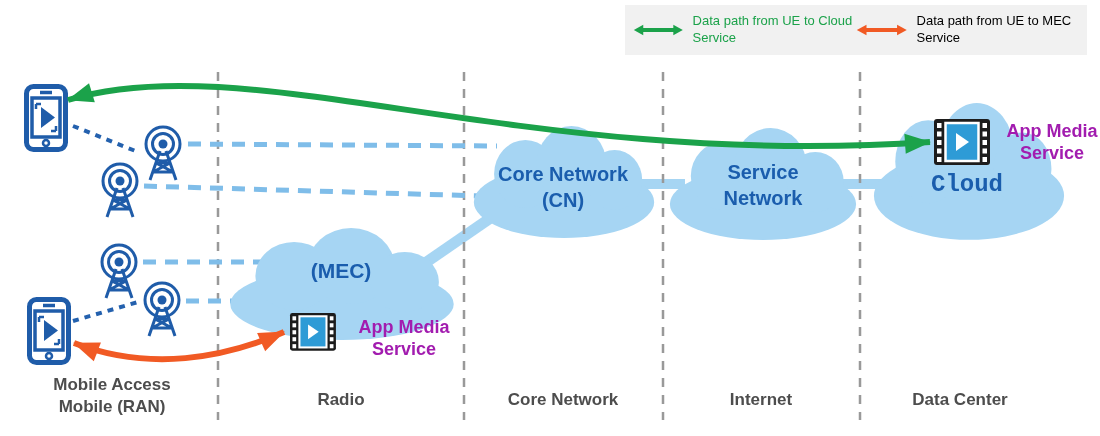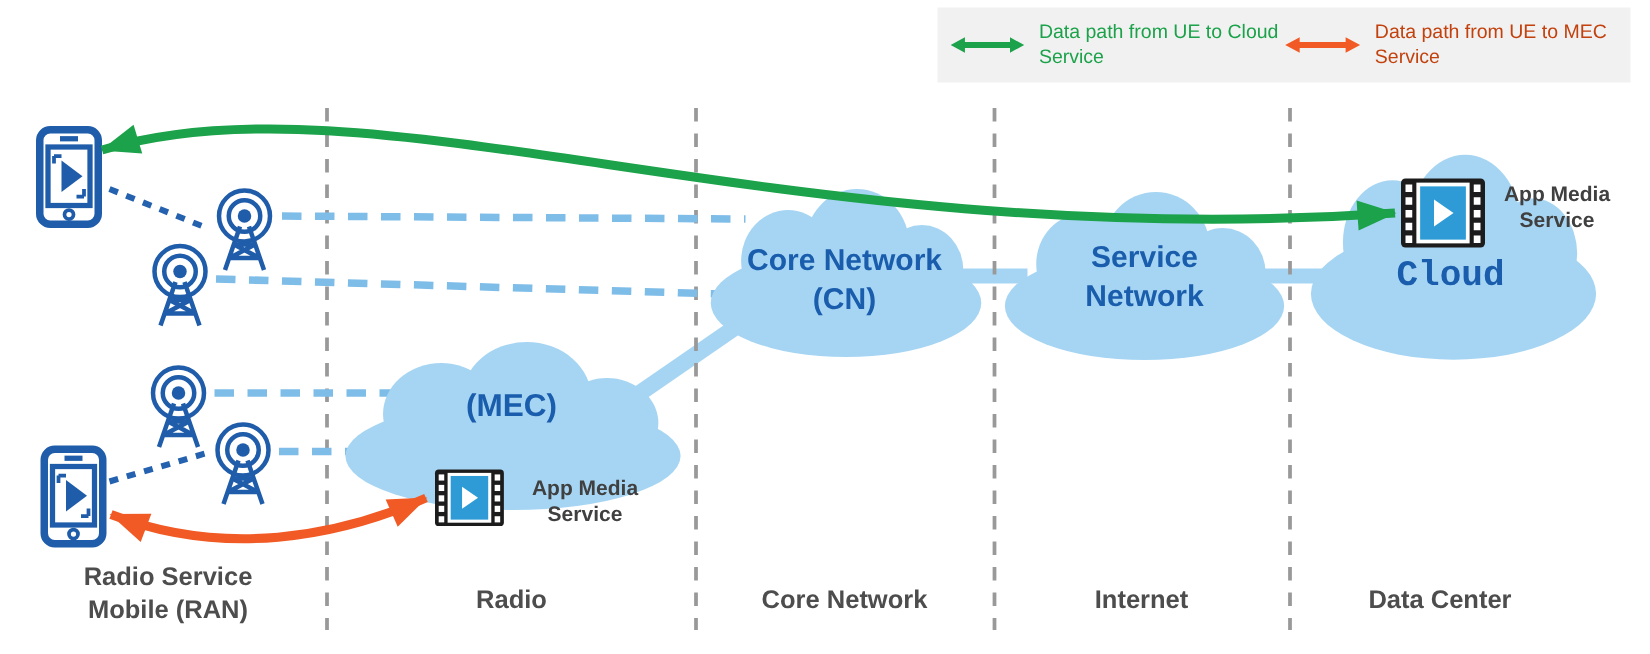--- a/index.html
+++ b/index.html
@@ -5,27 +5,27 @@
   html,body{margin:0;padding:0;background:#fff;}
   .stage{position:relative;width:1100px;height:436px;background:#ffffff;
          font-family:"Liberation Sans",sans-serif;overflow:hidden;}
   .stage svg.canvas{position:absolute;left:0;top:0;}
   .lbl{position:absolute;text-align:center;}
   .lbl span{display:block;}
   .cloud-label{color:#1A5DAD;font-weight:bold;font-size:20px;line-height:1.3;}
   .cloud-label.big{font-size:24px;}
   .cloud-label.mec{font-size:21px;}
   .zone-label{color:#4D4D4D;font-weight:bold;font-size:17px;line-height:1.3;}
-  .service-label{color:#404040;font-weight:bold;font-size:14px;line-height:1.2;}
+  .service-label{color:#a21caf;font-weight:bold;font-size:18px;line-height:1.2;margin-left:14px;}
   .legend{position:absolute;left:625px;top:5px;width:462px;height:50px;background:#F1F1F1;
           display:flex;box-sizing:border-box;padding:0 8px;}
   .legend-item{display:flex;align-items:center;gap:9px;flex:1;}
   .legend-text{font-size:13px;line-height:1.28;font-weight:normal;}
   .green-text{color:#1BA24A;}
-  .orange-text{color:#c2410c;}
+  .orange-text{color:#000000;}
 </style>
 </head>
 <body>
 
 <div class="stage">
 
   <svg class="canvas" width="1100" height="436" viewBox="0 0 1100 436">
     <defs>
       <marker id="greenHead" markerUnits="userSpaceOnUse" markerWidth="28" markerHeight="22" refX="26" refY="11" orient="auto-start-reverse">
         <path d="M1,1 L27,11 L1,21 Z" fill="#1BA24A"></path>
@@ -164,21 +164,21 @@
   <div class="lbl service-label" style="left:338px;top:317px;width:104px;">
     <span>App Media</span>
     <span>Service</span>
   </div>
   <div class="lbl service-label" style="left:990px;top:121px;width:96px;">
     <span>App Media</span>
     <span>Service</span>
   </div>
 
   <div class="lbl zone-label" style="left:22px;top:374px;width:180px;">
-    <span>Radio Service</span>
+    <span>Mobile Access</span>
     <span>Mobile (RAN)</span>
   </div>
   <div class="lbl zone-label" style="left:251px;top:389px;width:180px;">
     <span>Radio</span>
   </div>
   <div class="lbl zone-label" style="left:473px;top:389px;width:180px;">
     <span>Core Network</span>
   </div>
   <div class="lbl zone-label" style="left:671px;top:389px;width:180px;">
     <span>Internet</span>

